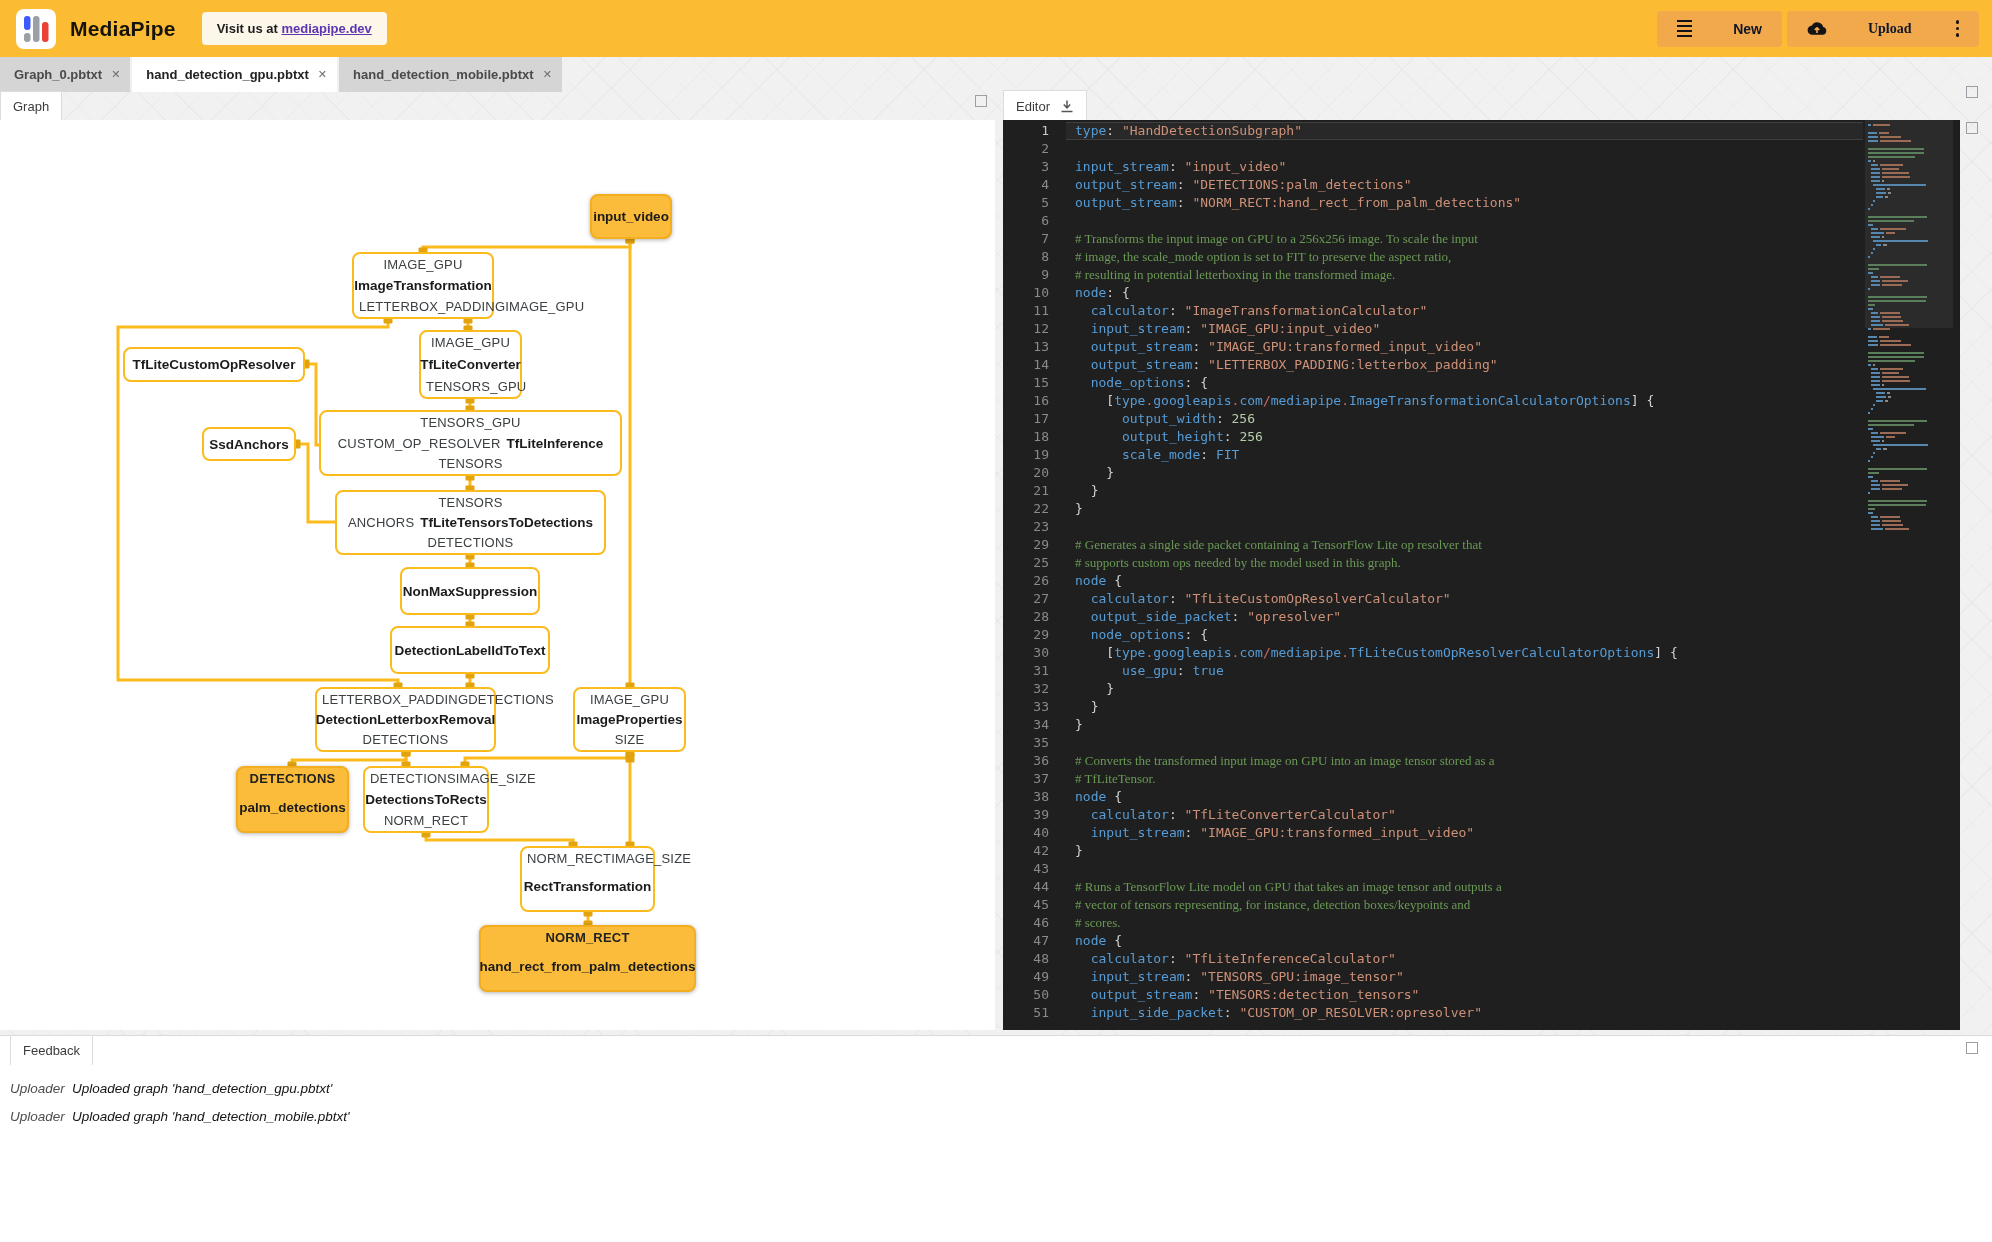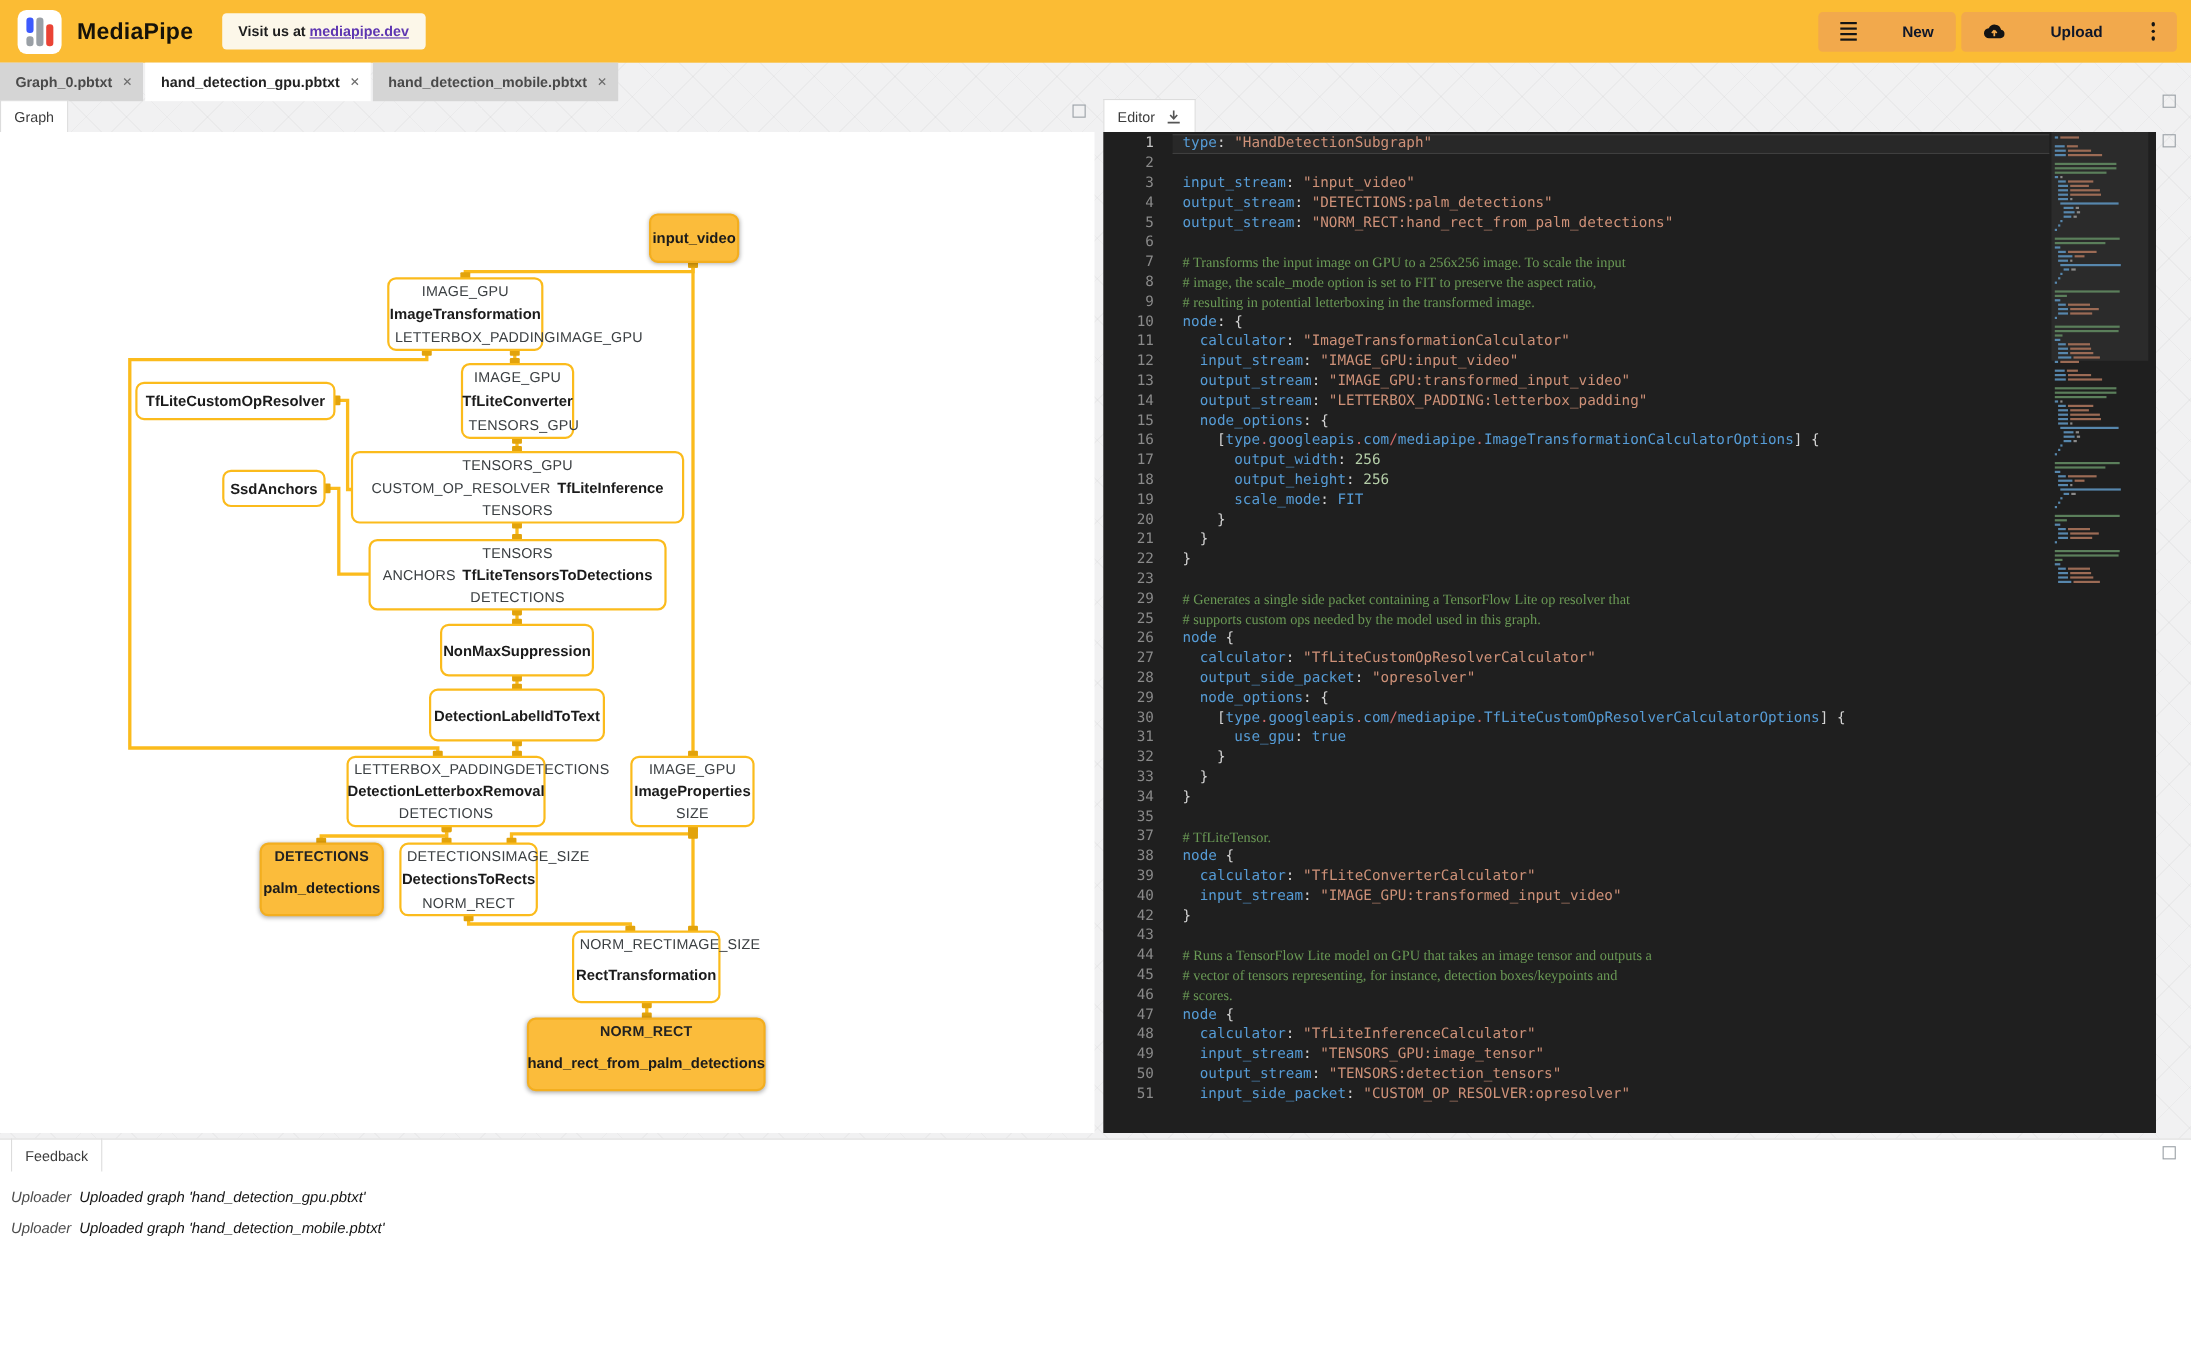--- a/index.html
+++ b/index.html
@@ -12,21 +12,21 @@
       repeating-linear-gradient(135deg, rgba(0,0,0,0.028) 0 1px, transparent 1px 26px);
   }
   
   .header{position:absolute;left:0;top:0;width:1992px;height:57px;background:#FBBC34;display:flex;align-items:center;}
   .logo{width:40px;height:40px;background:#fff;border-radius:8px;margin-left:16px;display:flex;align-items:center;justify-content:center;}
   .app-name{font-size:21px;font-weight:bold;color:#16130a;margin-left:14px;letter-spacing:.2px;}
   .visit-chip{margin-left:26px;background:#FCF7E9;border-radius:4px;padding:9px 15px;font-size:13px;font-weight:bold;color:#1d1d1d;}
   .visit-chip a{color:#5E35B1;text-decoration:underline;cursor:pointer;}
   .hdr-spacer{flex:1;}
   .hdr-btn{background:#F2A94C;border-radius:4px;height:36px;display:flex;align-items:center;padding:0 20px;font-size:14px;font-weight:bold;color:#0f172a;cursor:pointer;margin-right:5px;gap:32px;}
-  .hdr-btn:last-child{margin-right:13px;}
+  .hdr-btn:last-child{margin-right:13px;font-family:Liberation Serif, serif;}
   .hdr-btn .ic{margin-right:9px;display:flex;}
   .kebab{display:flex;flex-direction:column;gap:3px;margin-left:12px;}
   .kebab i{width:3.5px;height:3.5px;background:#141414;border-radius:50%;}
   .bars{display:flex;flex-direction:column;gap:2.5px;}
   .bars i{width:15px;height:2.4px;background:#141414;}
   
   .tabbar{position:absolute;left:0;top:57px;height:36px;display:flex;}
   .ftab{height:35px;background:#D5D5D5;display:flex;align-items:center;padding:0 10px 0 14px;margin-right:2px;font-size:13px;color:#4a4a4a;font-weight:bold;cursor:pointer;}
   .ftab.active{background:#fff;color:#222;}
   .ftab .x{margin-left:9px;font-size:11px;color:#6d6d6d;font-weight:normal;cursor:pointer;}
@@ -358,20 +358,21 @@
       <div class="cl"><span class="ln">26</span><span class="code"><span class="k">node</span><span class="p"> {</span></span></div>
       <div class="cl"><span class="ln">27</span><span class="code">  <span class="k">calculator</span><span class="p">:</span> <span class="s">"TfLiteCustomOpResolverCalculator"</span></span></div>
       <div class="cl"><span class="ln">28</span><span class="code">  <span class="k">output_side_packet</span><span class="p">:</span> <span class="s">"opresolver"</span></span></div>
       <div class="cl"><span class="ln">29</span><span class="code">  <span class="k">node_options</span><span class="p">:</span> <span class="p">{</span></span></div>
       <div class="cl"><span class="ln">30</span><span class="code">    <span class="p">[</span><span class="k">type<span class="r">.</span>googleapis<span class="r">.</span>com<span class="r">/</span>mediapipe<span class="r">.</span>TfLiteCustomOpResolverCalculatorOptions</span><span class="p">] {</span></span></div>
       <div class="cl"><span class="ln">31</span><span class="code">      <span class="k">use_gpu</span><span class="p">:</span> <span class="k">true</span></span></div>
       <div class="cl"><span class="ln">32</span><span class="code"><span class="p">    }</span></span></div>
       <div class="cl"><span class="ln">33</span><span class="code"><span class="p">  }</span></span></div>
       <div class="cl"><span class="ln">34</span><span class="code"><span class="p">}</span></span></div>
       <div class="cl"><span class="ln">35</span><span class="code"><span class="p"></span></span></div>
+      <div class="cl"><span class="ln">36</span><span class="code"><span class="c"># Converts the transformed input image on GPU into an image tensor stored as a</span></span></div>
       <div class="cl"><span class="ln">37</span><span class="code"><span class="c"># TfLiteTensor.</span></span></div>
       <div class="cl"><span class="ln">38</span><span class="code"><span class="k">node</span><span class="p"> {</span></span></div>
       <div class="cl"><span class="ln">39</span><span class="code">  <span class="k">calculator</span><span class="p">:</span> <span class="s">"TfLiteConverterCalculator"</span></span></div>
       <div class="cl"><span class="ln">40</span><span class="code">  <span class="k">input_stream</span><span class="p">:</span> <span class="s">"IMAGE_GPU:transformed_input_video"</span></span></div>
       <div class="cl"><span class="ln">42</span><span class="code"><span class="p">}</span></span></div>
       <div class="cl"><span class="ln">43</span><span class="code"><span class="p"></span></span></div>
       <div class="cl"><span class="ln">44</span><span class="code"><span class="c"># Runs a TensorFlow Lite model on GPU that takes an image tensor and outputs a</span></span></div>
       <div class="cl"><span class="ln">45</span><span class="code"><span class="c"># vector of tensors representing, for instance, detection boxes/keypoints and</span></span></div>
       <div class="cl"><span class="ln">46</span><span class="code"><span class="c"># scores.</span></span></div>
       <div class="cl"><span class="ln">47</span><span class="code"><span class="k">node</span><span class="p"> {</span></span></div>

